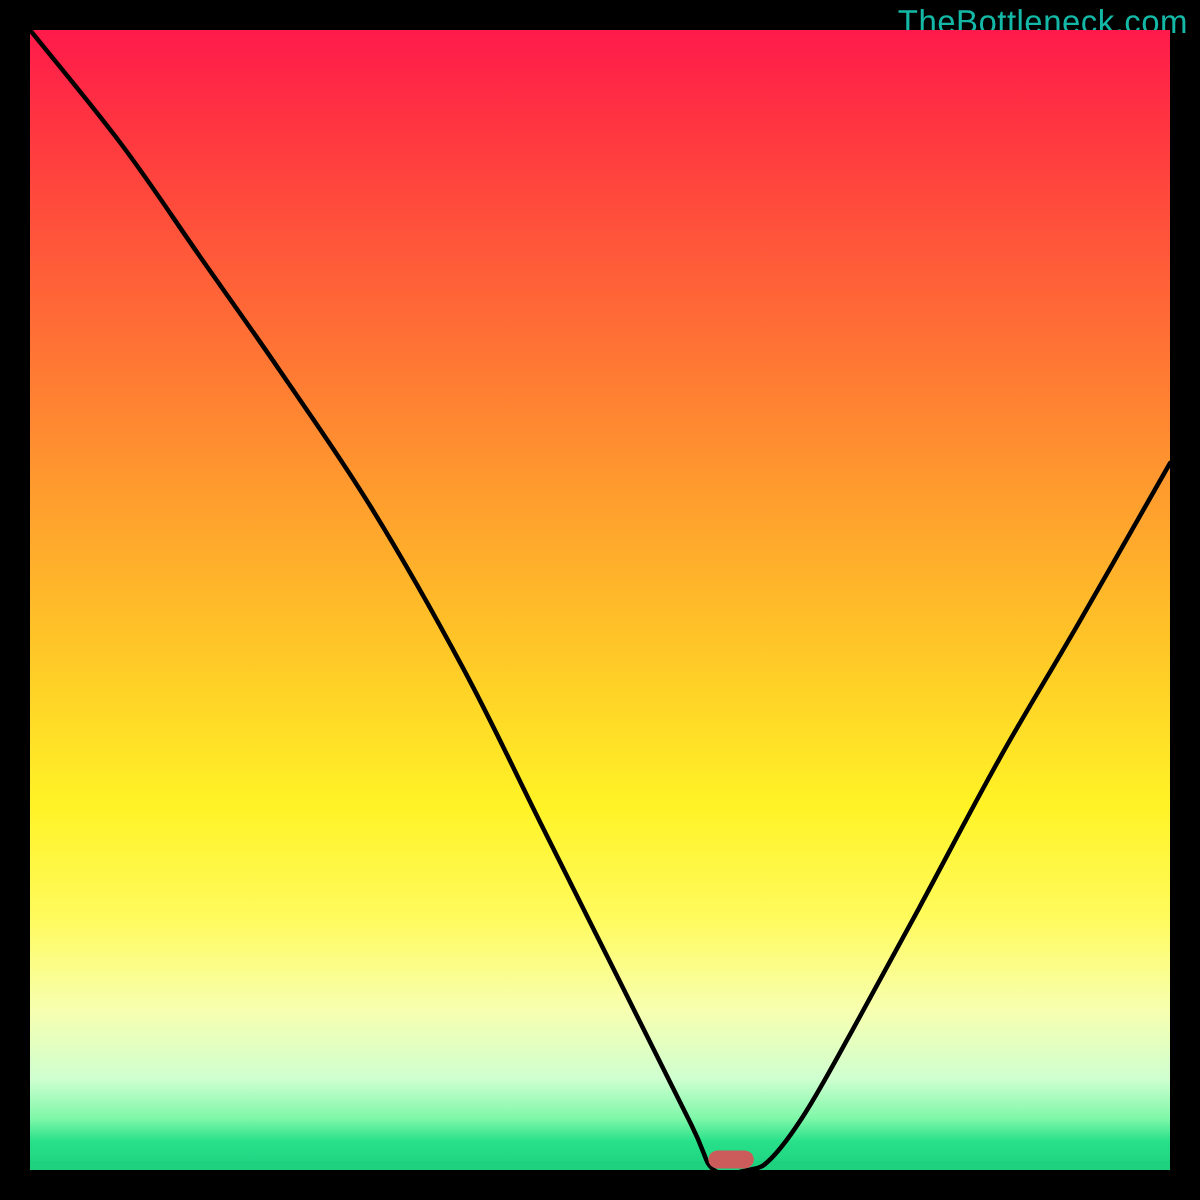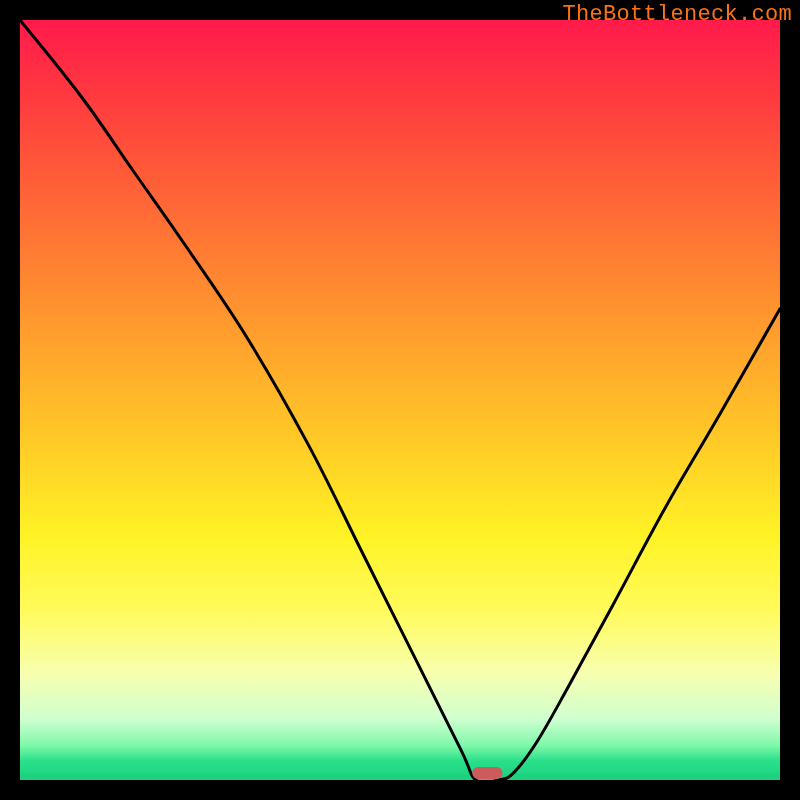--- a/index.html
+++ b/index.html
@@ -23,23 +23,22 @@
     top: 20px;
     width: 760px;
     height: 760px;
   }
   .watermark {
     position: absolute;
     top: 2px;
     right: 8px;
     font-size: 22px;
     font-weight: 500;
-    color: #f97316;
+    color: #14b8a6;
     letter-spacing: 0.3px;
-    font-family: Liberation Mono, monospace;
   }
 </style>
 </head>
 <body>
 
 <div class="frame">
   <div class="watermark">TheBottleneck.com</div>
   <div class="plot">
     <svg id="chart-svg" width="760" height="760" viewBox="0 0 760 760" preserveAspectRatio="none">
         <defs>

